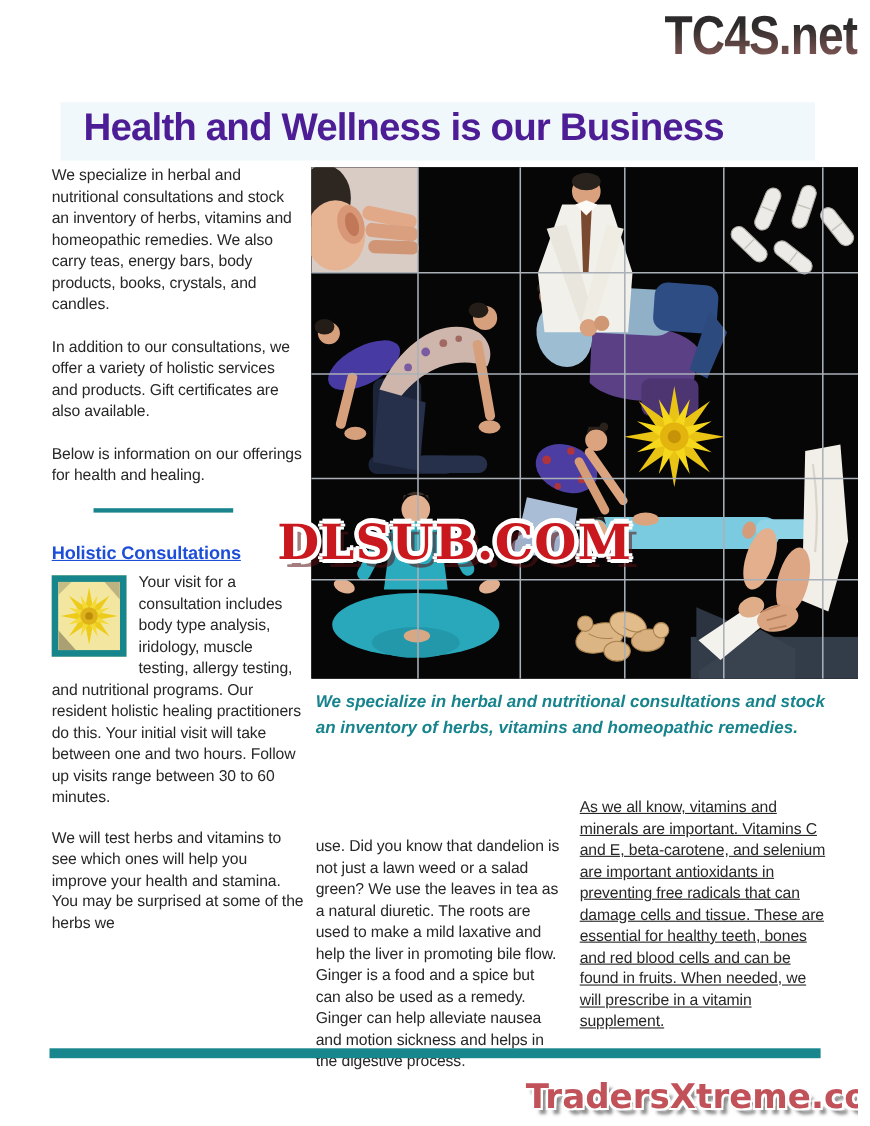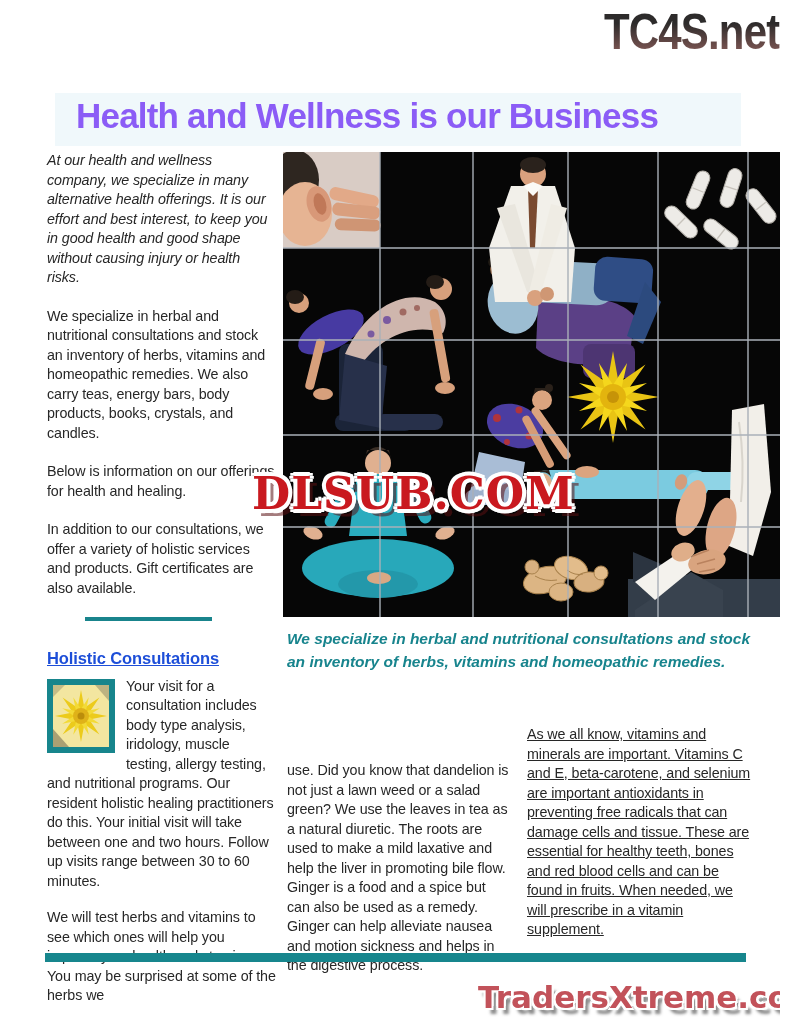--- a/index.html
+++ b/index.html
@@ -19,21 +19,21 @@
                       -4px 0 0 #fff,4px 0 0 #fff,0 -4px 0 #fff,0 4px 0 #fff,
                       7px 7px 0 rgba(90,16,18,.55);}
   .wm-bottom{left:478px;top:979px;font-family:"DejaVu Sans",sans-serif;font-weight:bold;
           font-size:31px;color:#c2525a;white-space:nowrap;
           text-shadow:-2px -2px 0 #fff,2px -2px 0 #fff,-2px 2px 0 #fff,2px 2px 0 #fff,
                       5px 6px 3px rgba(110,110,110,.8);}
 
   
   .title-band{left:55px;top:93px;width:686px;height:53px;background:#f0f8fb;}
   .page-title{left:76px;top:96px;margin:0;font-size:35px;font-weight:bold;
-          letter-spacing:-.8px;color:#8b5cf6;white-space:nowrap;}
+          letter-spacing:-.8px;color:#4c1d95;white-space:nowrap;}
 
   
   .body-text{font-size:14.3px;line-height:19.5px;letter-spacing:-.1px;color:#272727;}
   .col-left{left:47px;top:151px;width:229px;}
   .col-left p{margin:0 0 19px 0;}
   .col-left .lead{font-style:italic;}
   .divider{margin:7px 0 28px 38px;width:127px;height:4px;background:#19848c;}
   .section-heading{margin:0 0 8px 0;font-size:16.5px;font-weight:bold;color:#1d4ed8;text-decoration:underline;}
   .h-par{margin:0 0 17px 0;}
   .thumb{float:left;width:56px;height:62px;border:6px solid #17858c;margin:2px 11px 10px 0;
@@ -52,24 +52,23 @@
 <body>
 
 <div class="page">
 
   <div class="abs wm-top">TC4S.net</div>
 
   <div class="abs title-band"></div>
   <h1 class="abs page-title">Health and Wellness is our Business</h1>
 
   <div class="abs col-left body-text">
-    <p class="lead">At our health and wellness company, we specialize in many alternative health offerings. It is our effort and best interest, to keep you in good health and good shape without causing injury or health risks.</p>
     <p>We specialize in herbal and nutritional consultations and stock an inventory of herbs, vitamins and homeopathic remedies. We also carry teas, energy bars, body products, books, crystals, and candles.</p>
+    <p>In addition to our consultations, we offer a variety of holistic services and products. Gift certificates are also available.</p>
     <p>Below is information on our offerings for health and healing.</p>
-    <p>In addition to our consultations, we offer a variety of holistic services and products. Gift certificates are also available.</p>
     <div class="divider"></div>
     <h2 class="section-heading">Holistic Consultations</h2>
     <div class="h-par">
       <span class="thumb">
         <svg width="56" height="62" viewBox="0 0 56 62">
           <rect width="56" height="62" fill="#f3e6a0"></rect>
           <polygon points="0,62 16,62 0,44" fill="#8a8260" opacity=".7"></polygon>
           <polygon points="56,0 42,0 56,16" fill="#9a916c" opacity=".6"></polygon>
           <polygon points="0,0 12,0 0,12" fill="#9a916c" opacity=".5"></polygon>
           <g transform="translate(28,31)">

